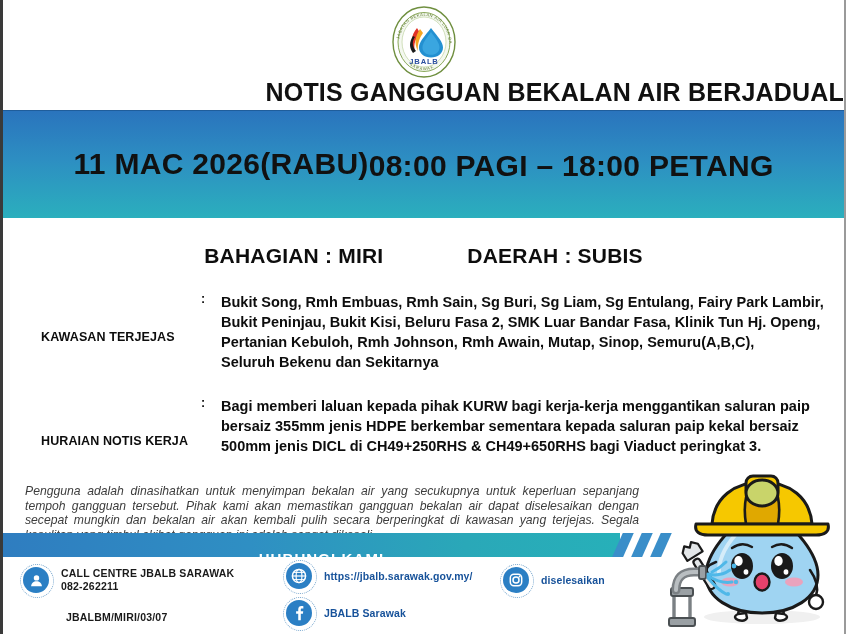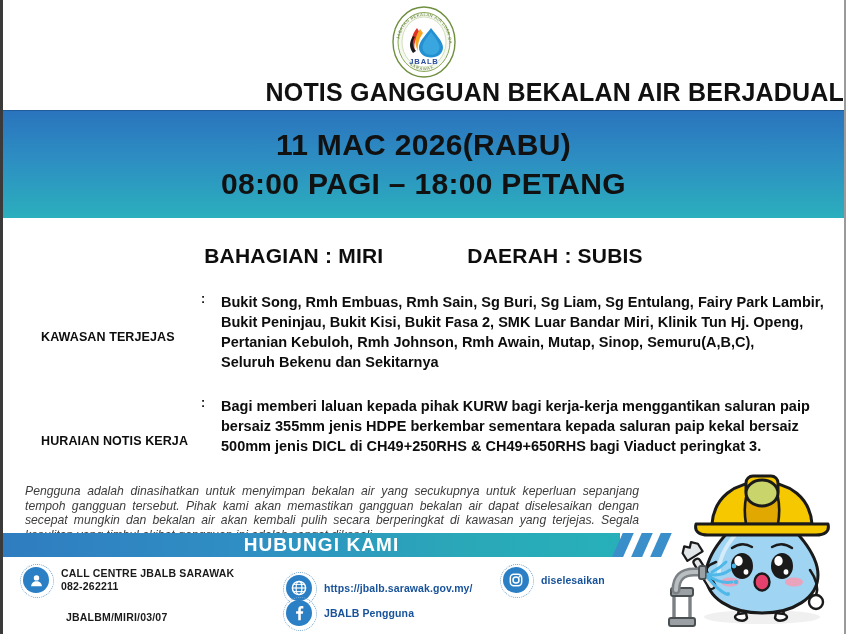--- a/index.html
+++ b/index.html
@@ -41,21 +41,20 @@
     white-space: nowrap;
     text-align: right;
   }
 
   
   #date-banner {
     position: relative;
     height: 108px;
     background: linear-gradient(180deg, #2a74bd 0%, #2d8ec2 45%, #2bafbd 100%);
     display: flex;
-    flex-direction: column;
     align-items: center;
     justify-content: center;
     border-top: 1px solid #1f5d9b;
   }
   #date-banner .line1 {
     font-size: 30px; font-weight: bold; color: #111111;
     letter-spacing: 0.3px; line-height: 1.15;
   }
   #date-banner .line2 {
     font-size: 30px; font-weight: bold; color: #111111;
@@ -111,26 +110,26 @@
     position: absolute;
     left: 0; top: 533px;
     width: 700px; height: 24px;
   }
   #contact-banner .bar {
     position: absolute; left: 0; top: 0;
     width: 617px; height: 24px;
     background: linear-gradient(90deg, #2f7dc0 0%, #2f8fc3 40%, #2aa8b8 75%, #27b0b9 100%);
   }
   #contact-banner .bar-label {
-    position: absolute; left: 0; top: 0;
+    position: absolute; left: 0; top: 14px;
     width: 617px; height: 24px;
     line-height: 24px;
     text-align: center;
     color: #ffffff;
-    font-size: 19px;
+    font-size: 15px;
     font-weight: bold;
     letter-spacing: 1.1px;
     padding-left: 20px;
   }
   #contact-banner .stripes {
     position: absolute; left: 600px; top: 0;
     width: 90px; height: 24px;
     overflow: hidden;
   }
   #contact-banner .stripes i {
@@ -233,21 +232,21 @@
     <div id="region-row">
       <div class="region-item">BAHAGIAN : MIRI</div>
       <div class="region-item">DAERAH : SUBIS</div>
     </div>
 
     <div class="field-block">
       <div class="field-label">KAWASAN TERJEJAS</div>
       <div class="field-colon">:</div>
       <div class="field-value">
         <span class="vline">Bukit Song, Rmh Embuas, Rmh Sain, Sg Buri, Sg Liam, Sg Entulang, Fairy Park Lambir,</span>
-        <span class="vline">Bukit Peninjau, Bukit Kisi, Bukit Fasa 2, SMK Luar Bandar Miri, Klinik Tun Hj. Openg,</span>
+        <span class="vline">Bukit Peninjau, Bukit Kisi, Beluru Fasa 2, SMK Luar Bandar Fasa, Klinik Tun Hj. Openg,</span>
         <span class="vline">Pertanian Kebuloh, Rmh Johnson, Rmh Awain, Mutap, Sinop, Semuru(A,B,C),</span>
         <span class="vline">Seluruh Bekenu dan Sekitarnya</span>
       </div>
     </div>
 
     <div class="field-block">
       <div class="field-label">HURAIAN NOTIS KERJA</div>
       <div class="field-colon">:</div>
       <div class="field-value">
         <span class="vline">Bagi memberi laluan kepada pihak KURW bagi kerja-kerja menggantikan saluran paip</span>
@@ -277,21 +276,21 @@
             <circle cx="8" cy="5.2" r="2.9" fill="#ffffff"></circle>
             <path d="M2.2 14.2 C2.6 10.4 5 8.8 8 8.8 C11 8.8 13.4 10.4 13.8 14.2 Z" fill="#ffffff"></path>
           </svg>
       </div>
       <div class="ctext">
         <div class="l1">CALL CENTRE JBALB SARAWAK</div>
         <div class="l2">082-262211</div>
       </div>
     </div>
 
-    <div class="contact-item" style="left:283px; top:12px;">
+    <div class="contact-item" style="left:283px; top:0;">
       <div class="ic">
         <svg width="16" height="16" viewBox="0 0 16 16">
             <circle cx="8" cy="8" r="6.6" fill="none" stroke="#ffffff" stroke-width="1.5"></circle>
             <ellipse cx="8" cy="8" rx="2.9" ry="6.6" fill="none" stroke="#ffffff" stroke-width="1.2"></ellipse>
             <line x1="1.6" y1="8" x2="14.4" y2="8" stroke="#ffffff" stroke-width="1.2"></line>
             <line x1="2.7" y1="4.4" x2="13.3" y2="4.4" stroke="#ffffff" stroke-width="1"></line>
             <line x1="2.7" y1="11.6" x2="13.3" y2="11.6" stroke="#ffffff" stroke-width="1"></line>
           </svg>
       </div>
       <div class="ctext">
@@ -299,21 +298,21 @@
       </div>
     </div>
 
     <div class="contact-item" style="left:283px; top:37px;">
       <div class="ic">
         <svg width="16" height="16" viewBox="0 0 16 16">
             <path d="M9.8 15.2 V8.7 h2.1 l0.33 -2.5 H9.8 V4.6 c0 -0.72 0.2 -1.2 1.24 -1.2 h1.32 V1.15 C12.13 1.12 11.34 1.05 10.43 1.05 c -1.9 0 -3.2 1.16 -3.2 3.3 V6.2 H5.1 v2.5 h2.13 v6.5 Z" fill="#ffffff"></path>
           </svg>
       </div>
       <div class="ctext">
-        <div class="blue">JBALB Pengguna</div>
+        <div class="blue">JBALB Sarawak</div>
       </div>
     </div>
 
     <div class="contact-item" style="left:500px; top:4px;">
       <div class="ic">
         <svg width="16" height="16" viewBox="0 0 16 16">
             <rect x="2.3" y="2.3" width="11.4" height="11.4" rx="3.6" fill="none" stroke="#ffffff" stroke-width="1.5"></rect>
             <circle cx="8" cy="8" r="3" fill="none" stroke="#ffffff" stroke-width="1.5"></circle>
             <circle cx="11.6" cy="4.5" r="0.95" fill="#ffffff"></circle>
           </svg>

